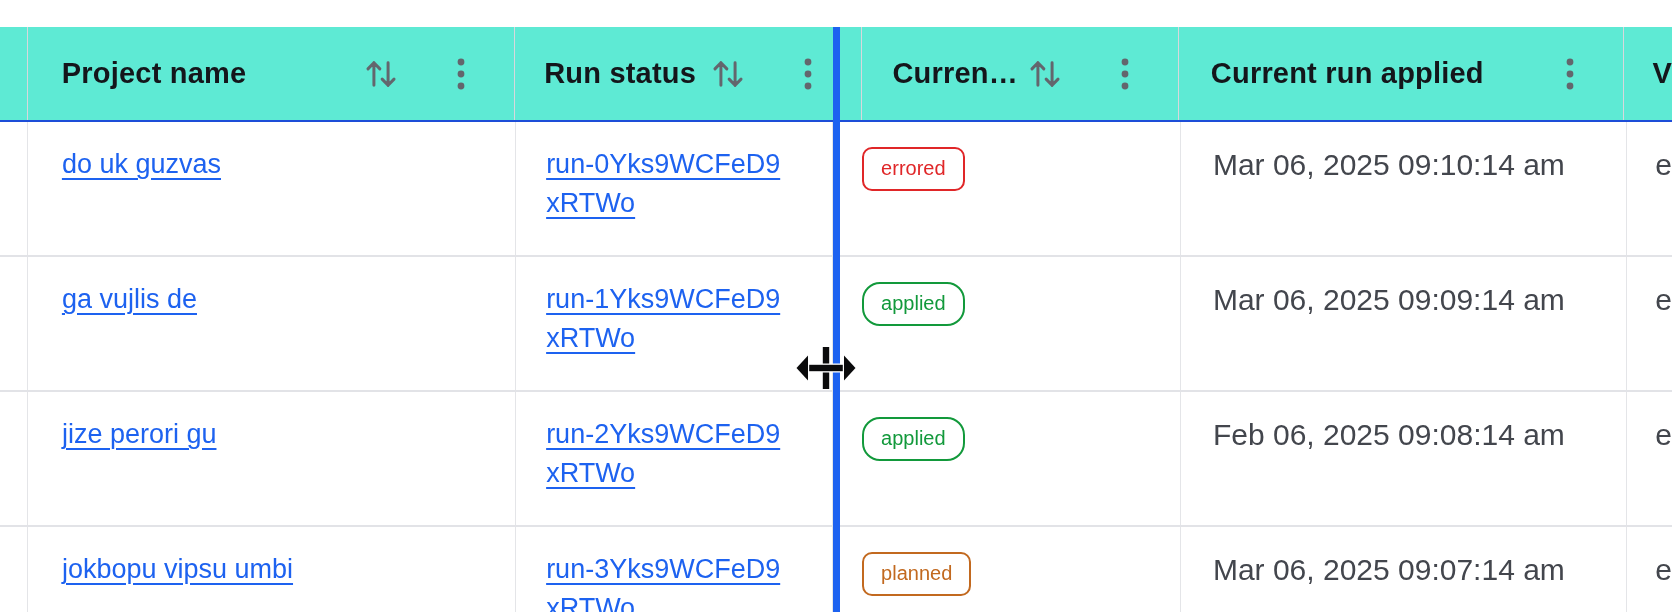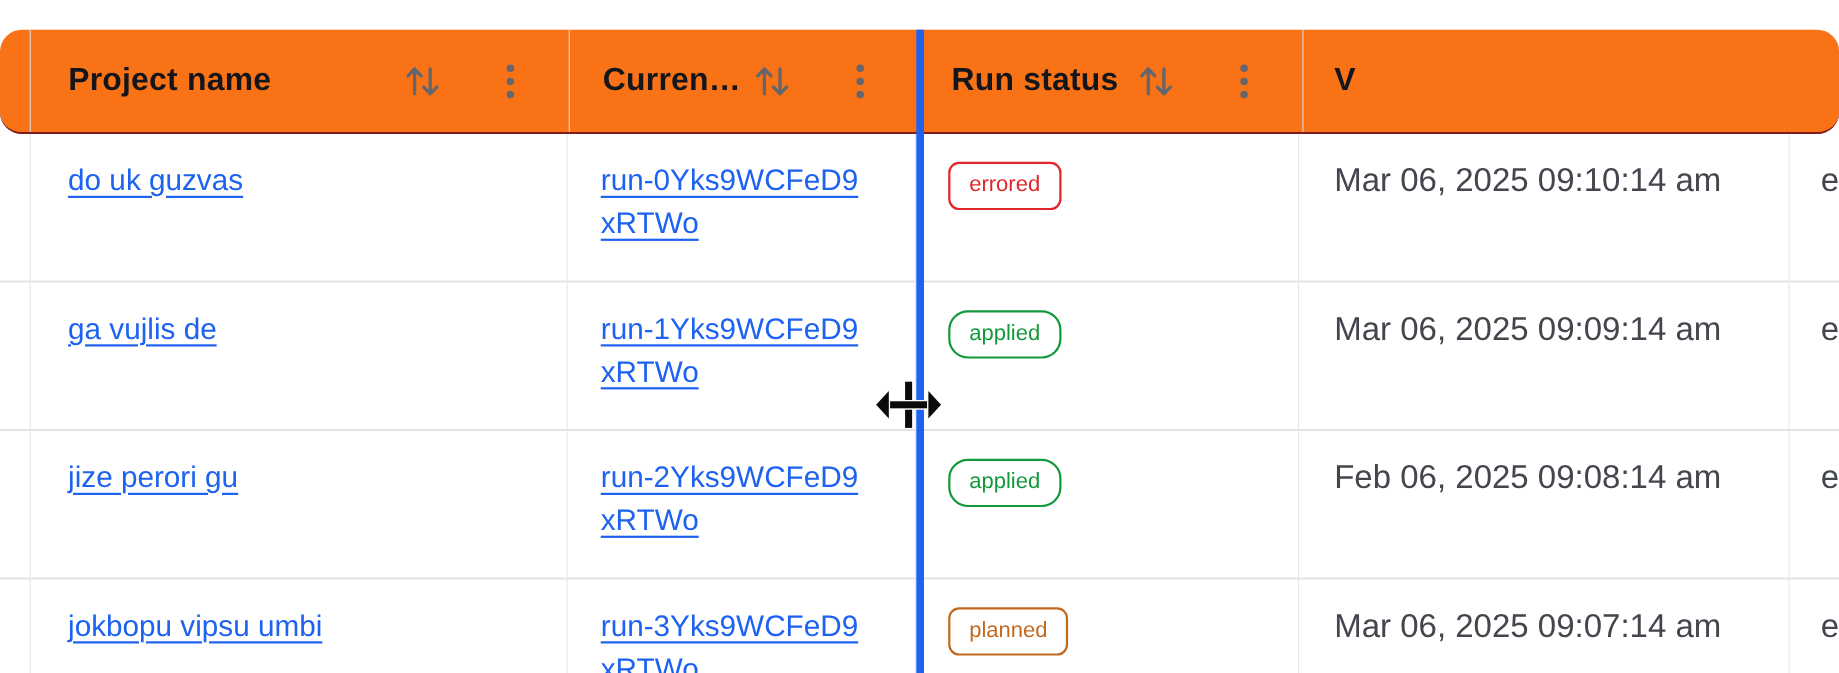--- a/index.html
+++ b/index.html
@@ -6,23 +6,22 @@
   html, body { background: #ffffff; }
   body { font-family: "Liberation Sans", "DejaVu Sans", sans-serif; }
   .canvas {
     position: relative; width: 1672px; height: 612px;
     overflow: hidden; background: #ffffff;
   }
   .tablewrap { position: absolute; left: 0; top: 27px; width: 1672px; }
 
   
   .header-row {
-    display: flex; height: 95px; background: #f97316;
-    border-bottom: 2px solid #7f1d1d;
-    border-radius: 20px;
+    display: flex; height: 95px; background: #5eead4;
+    border-bottom: 2px solid #1d4ed8;
   }
   .hcell {
     display: flex; align-items: center; position: relative;
     border-right: 1px solid #d7d8dc; height: 100%;
   }
   .hlabel {
     font-size: 29px; font-weight: 700; color: #14161b;
     white-space: nowrap; flex-shrink: 0; letter-spacing: 0.2px;
   }
   .sort-btn { margin-left: auto; display: flex; align-items: center; flex-shrink: 0; cursor: pointer; }
@@ -82,52 +81,62 @@
         </span>
         <span class="kebab-btn">
           <svg width="10" height="34" viewBox="0 0 10 34">
             <circle cx="5" cy="5" r="3.4" fill="#63666d"></circle>
               <circle cx="5" cy="17" r="3.4" fill="#63666d"></circle>
               <circle cx="5" cy="29" r="3.4" fill="#63666d"></circle>
           </svg>
         </span>
       </div>
 
+      <div class="hcell c3">
+        <span class="hlabel">Run status</span>
+        <span class="sort-btn">
+          <svg width="34" height="38" viewBox="0 0 24 26" fill="none">
+            <path d="M7 21 V5 M7 5 L2.8 9.4 M7 5 L11.2 9.4 M17 5 V21 M17 21 L12.8 16.6 M17 21 L21.2 16.6" stroke="#63666d" stroke-width="2.1" stroke-linecap="round" stroke-linejoin="round"></path>
+          </svg>
+        </span>
+        <span class="kebab-btn">
+          <svg width="10" height="34" viewBox="0 0 10 34">
+            <circle cx="5" cy="5" r="3.4" fill="#63666d"></circle>
+              <circle cx="5" cy="17" r="3.4" fill="#63666d"></circle>
+              <circle cx="5" cy="29" r="3.4" fill="#63666d"></circle>
+          </svg>
+        </span>
+      </div>
+
       <div class="hcell c2">
         <span class="hlabel">Curren…</span>
         <span class="sort-btn">
           <svg width="34" height="38" viewBox="0 0 24 26" fill="none">
             <path d="M7 21 V5 M7 5 L2.8 9.4 M7 5 L11.2 9.4 M17 5 V21 M17 21 L12.8 16.6 M17 21 L21.2 16.6" stroke="#63666d" stroke-width="2.1" stroke-linecap="round" stroke-linejoin="round"></path>
           </svg>
         </span>
         <span class="kebab-btn">
           <svg width="10" height="34" viewBox="0 0 10 34">
             <circle cx="5" cy="5" r="3.4" fill="#63666d"></circle>
               <circle cx="5" cy="17" r="3.4" fill="#63666d"></circle>
               <circle cx="5" cy="29" r="3.4" fill="#63666d"></circle>
           </svg>
         </span>
       </div>
 
-      <div class="hcell c3">
-        <span class="hlabel">Run status</span>
-        <span class="sort-btn">
-          <svg width="34" height="38" viewBox="0 0 24 26" fill="none">
-            <path d="M7 21 V5 M7 5 L2.8 9.4 M7 5 L11.2 9.4 M17 5 V21 M17 21 L12.8 16.6 M17 21 L21.2 16.6" stroke="#63666d" stroke-width="2.1" stroke-linecap="round" stroke-linejoin="round"></path>
-          </svg>
-        </span>
-        <span class="kebab-btn">
+      <div class="hcell c4">
+        <span class="hlabel">Current run applied</span>
+        <span class="kebab-btn kebab-only">
           <svg width="10" height="34" viewBox="0 0 10 34">
             <circle cx="5" cy="5" r="3.4" fill="#63666d"></circle>
               <circle cx="5" cy="17" r="3.4" fill="#63666d"></circle>
               <circle cx="5" cy="29" r="3.4" fill="#63666d"></circle>
           </svg>
         </span>
       </div>
-
 
       <div class="hcell c5">
         <span class="hlabel">V</span>
       </div>
     </div>
 
     <div id="rows">
         <div class="row">
           <div class="cell c0"></div>
           <div class="cell c1"><a href="#" class="link">do uk guzvas</a></div>

